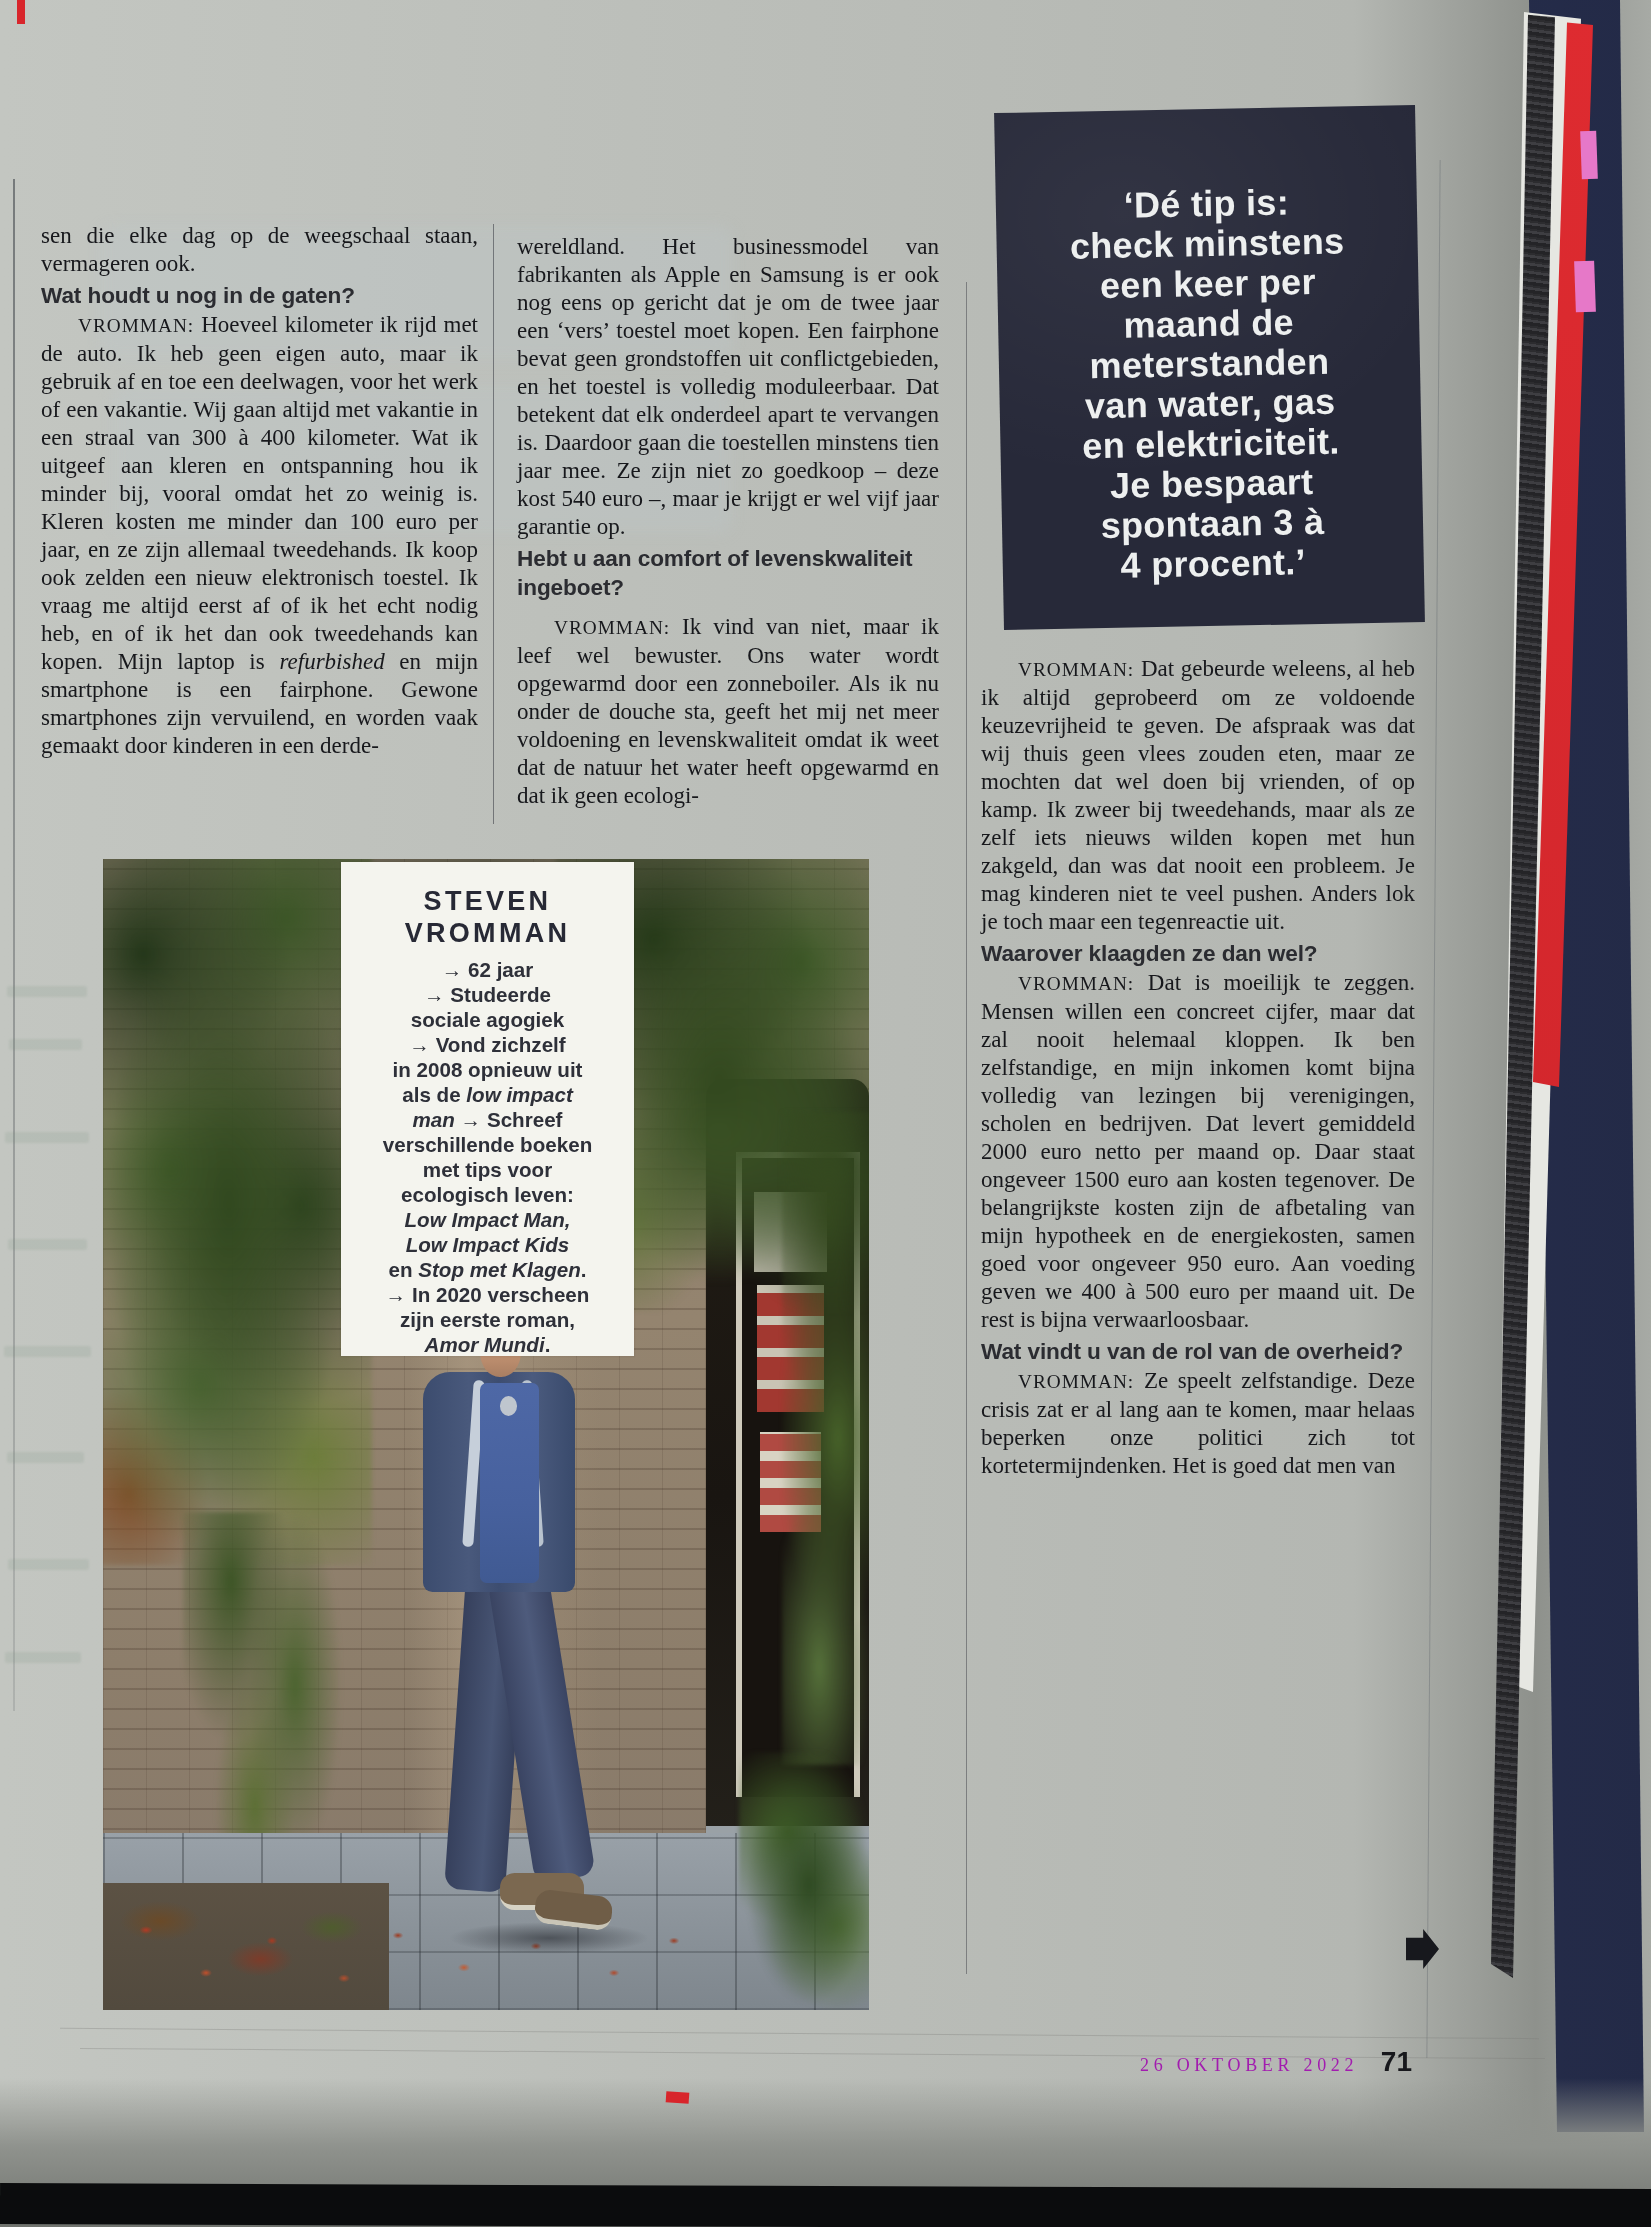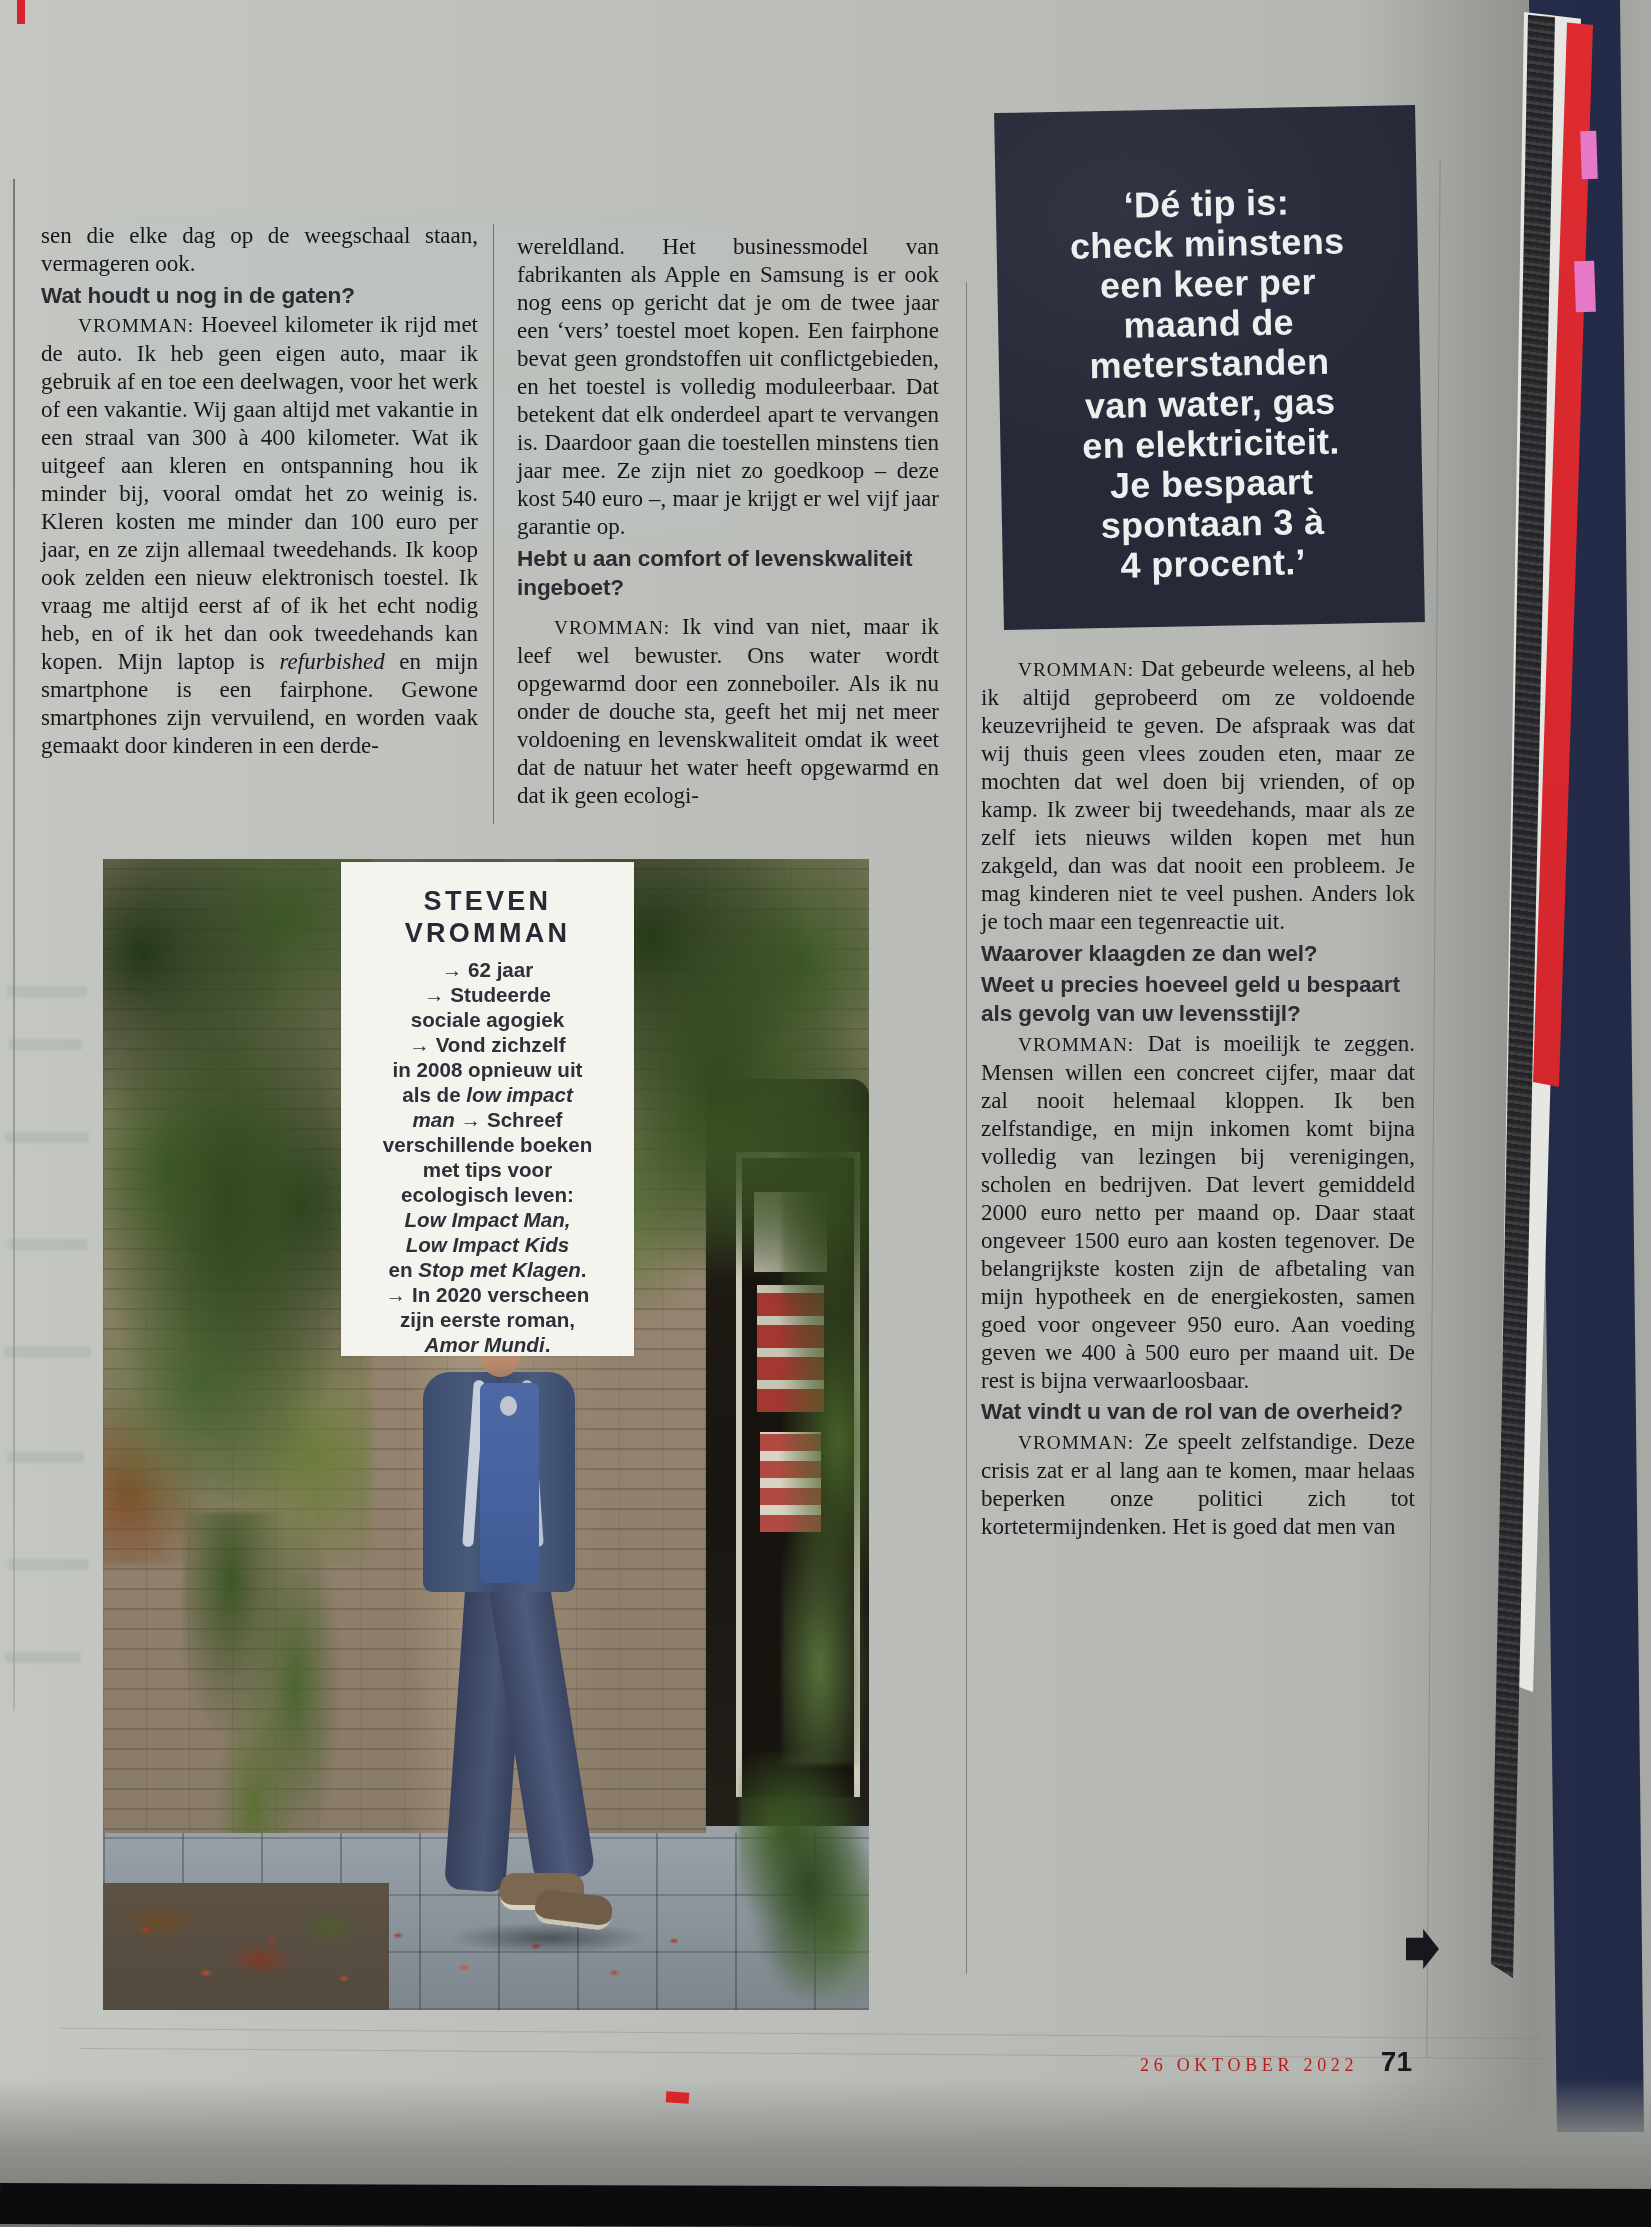--- a/index.html
+++ b/index.html
@@ -169,21 +169,21 @@
   #bio-box{left:341px;top:862px;width:293px;height:494px;background:#f4f4ee;
     box-shadow:0 0 0 1.3px rgba(0,0,0,.04);}
   #bio-name{left:0;top:22.6px;width:100%;text-align:center;white-space:pre-line;
     font-family:"Liberation Sans",sans-serif;font-weight:bold;font-size:27px;line-height:32px;
     letter-spacing:3.3px;color:#272935;}
   #bio-text{left:12px;top:95px;width:269px;text-align:center;white-space:pre-line;
     font-family:"Liberation Sans",sans-serif;font-weight:bold;font-size:20.6px;line-height:25px;
     color:#2e3039;}
   
   #footer{left:1039px;top:2046px;width:373px;display:flex;align-items:baseline;justify-content:flex-end;gap:22.6px;}
-  #footer-date{font-family:"Liberation Serif",serif;font-size:18px;letter-spacing:4.7px;color:#b91c1c;}
+  #footer-date{font-family:"Liberation Serif",serif;font-size:18px;letter-spacing:4.7px;color:#a21caf;}
   #footer-page{font-family:"Liberation Sans",sans-serif;font-weight:bold;font-size:28px;color:#17181c;}
   #next-arrow{left:1406px;top:1929px;width:33px;height:40px;background:#17181d;
     clip-path:polygon(0 22%,52% 22%,52% 0,100% 50%,52% 100%,52% 78%,0 78%);}
 </style>
 </head>
 <body>
 
 <div class="abs" id="edge-navy"></div>
 <div class="abs" id="edge-white-stack"></div>
 <div class="abs" id="edge-red"></div>
@@ -237,21 +237,20 @@
 van water, gas
 en elektriciteit.
 Je bespaart
 spontaan 3 à
 4 procent.’</div>
   </div>
 
   <div class="abs col" id="col3">
     <p class="ans"><span class="sp">VROMMAN:</span><span> Dat gebeurde weleens, al heb ik altijd geprobeerd om ze voldoende keuzevrijheid te geven. De afspraak was dat wij thuis geen vlees zouden eten, maar ze mochten dat wel doen bij vrienden, of op kamp. Ik zweer bij tweedehands, maar als ze zelf iets nieuws wilden kopen met hun zakgeld, dan was dat nooit een probleem. Je mag kinderen niet te veel pushen. Anders lok je toch maar een tegenreactie uit.</span></p>
     <p class="q"><span>Waarover klaagden ze dan wel?</span></p>
-    <p class="q"><span>Weet u precies hoeveel geld u bespaart als gevolg van uw levensstijl?</span></p>
     <p class="ans"><span class="sp">VROMMAN:</span><span> Dat is moeilijk te zeggen. Mensen willen een concreet cijfer, maar dat zal nooit helemaal kloppen. Ik ben zelfstandige, en mijn inkomen komt bijna volledig van lezingen bij verenigingen, scholen en bedrijven. Dat levert gemiddeld 2000 euro netto per maand op. Daar staat ongeveer 1500 euro aan kosten tegenover. De belangrijkste kosten zijn de afbetaling van mijn hypotheek en de energiekosten, samen goed voor ongeveer 950 euro. Aan voeding geven we 400 à 500 euro per maand uit. De rest is bijna verwaarloosbaar.</span></p>
     <p class="q"><span>Wat vindt u van de rol van de overheid?</span></p>
     <p class="ans"><span class="sp">VROMMAN:</span><span> Ze speelt zelfstandige. Deze crisis zat er al lang aan te komen, maar helaas beperken onze politici zich tot kortetermijndenken. Het is goed dat men van</span></p>
   </div>
 
   <div class="abs" id="photo">
     <div class="abs leaf" id="ivy-left"></div>
     <div class="abs leaf" id="ivy-left-tail"></div>
     <div class="abs" id="pillar"></div>
     <div class="abs" id="doorway"></div>

